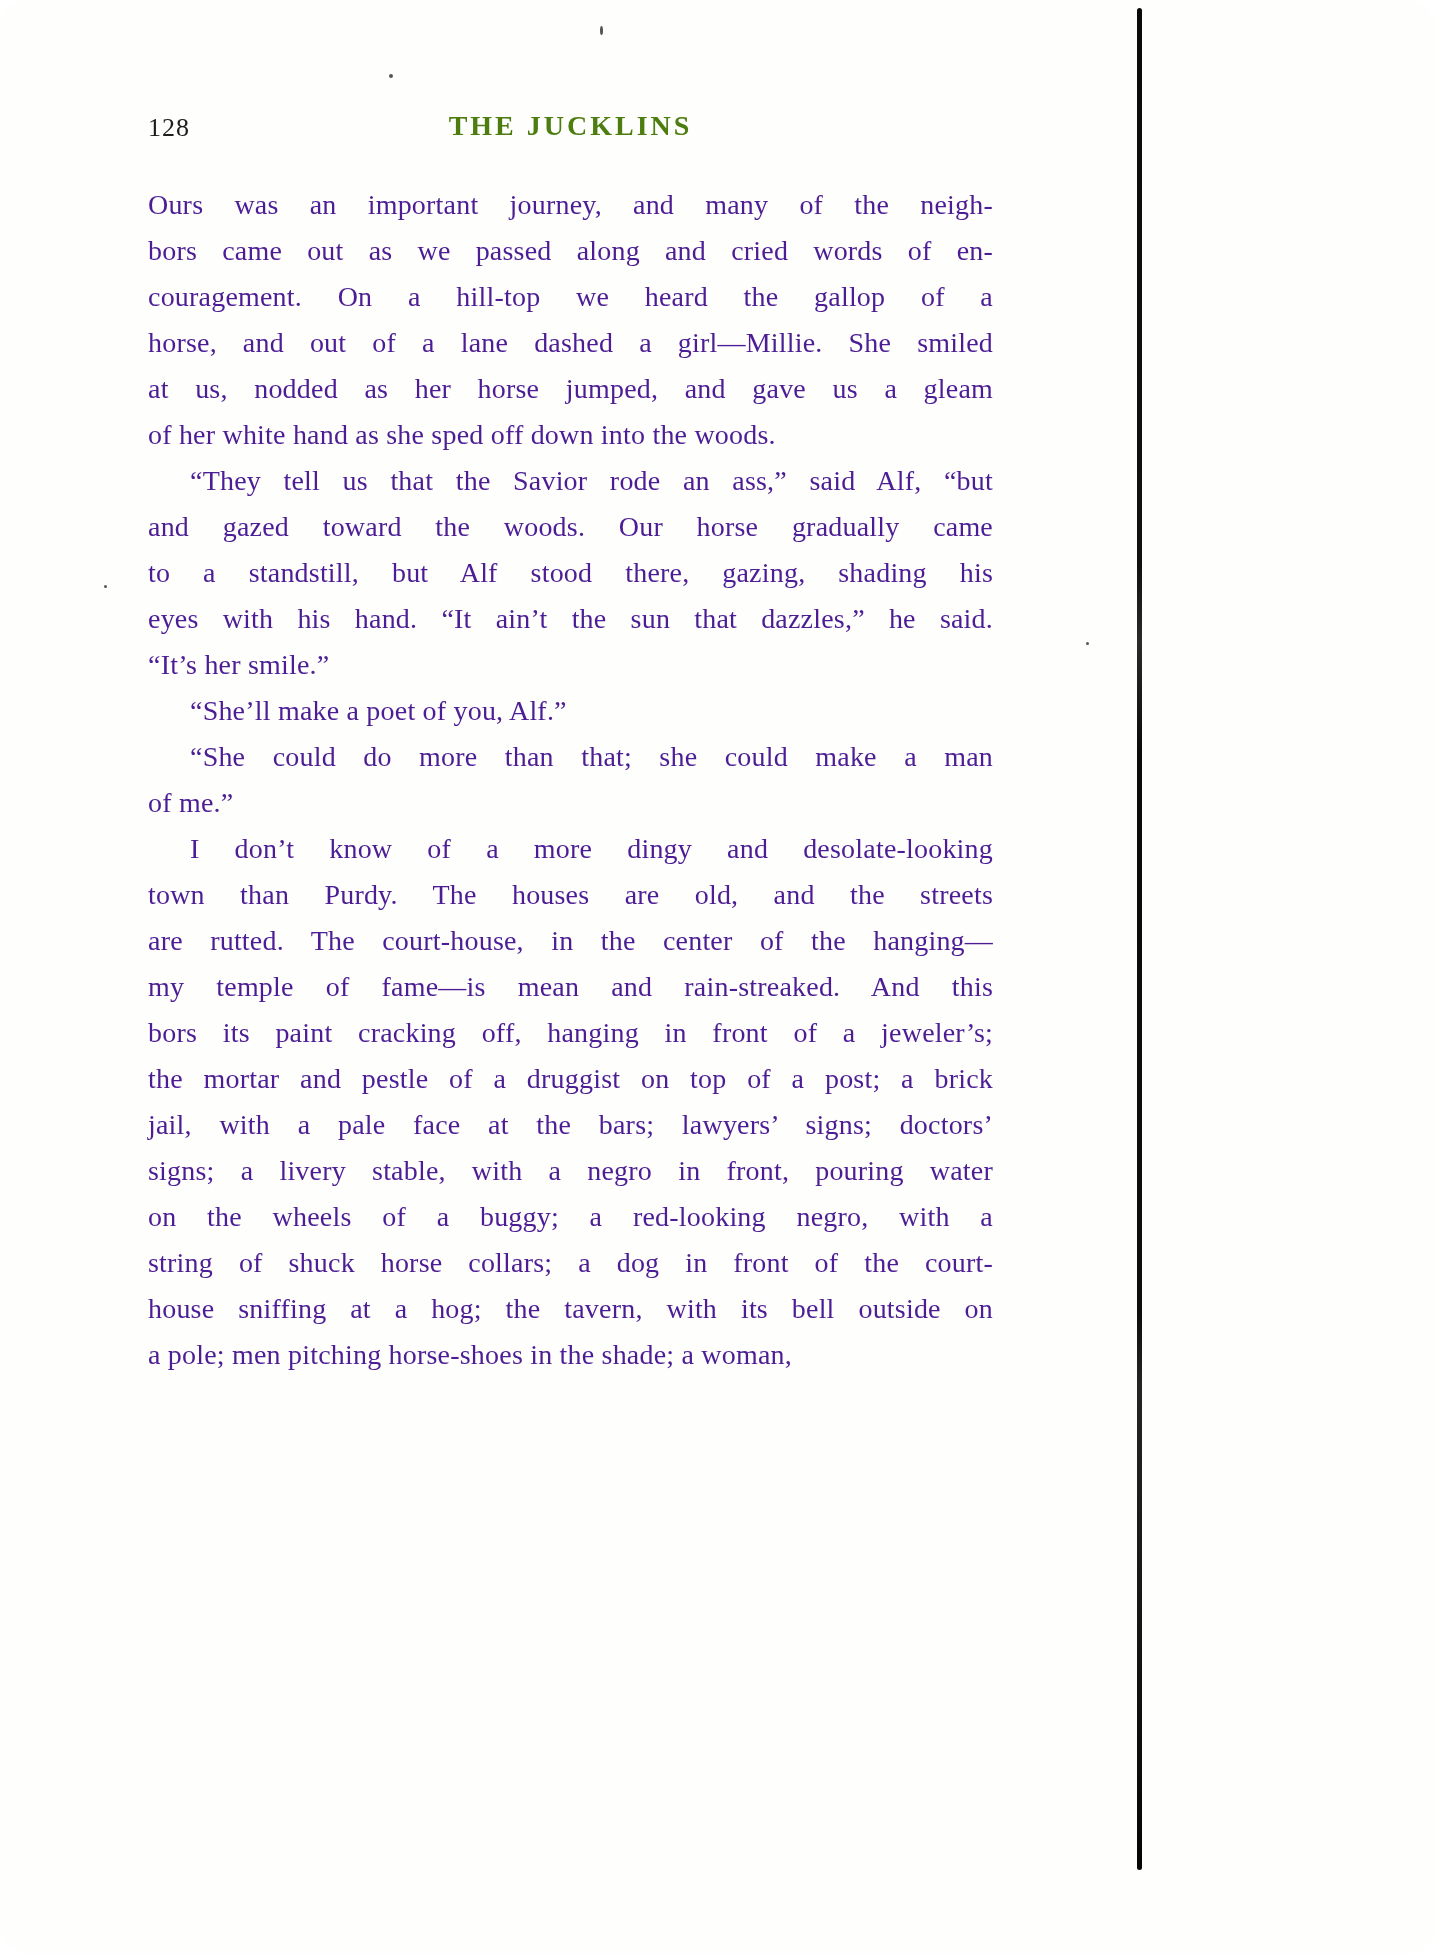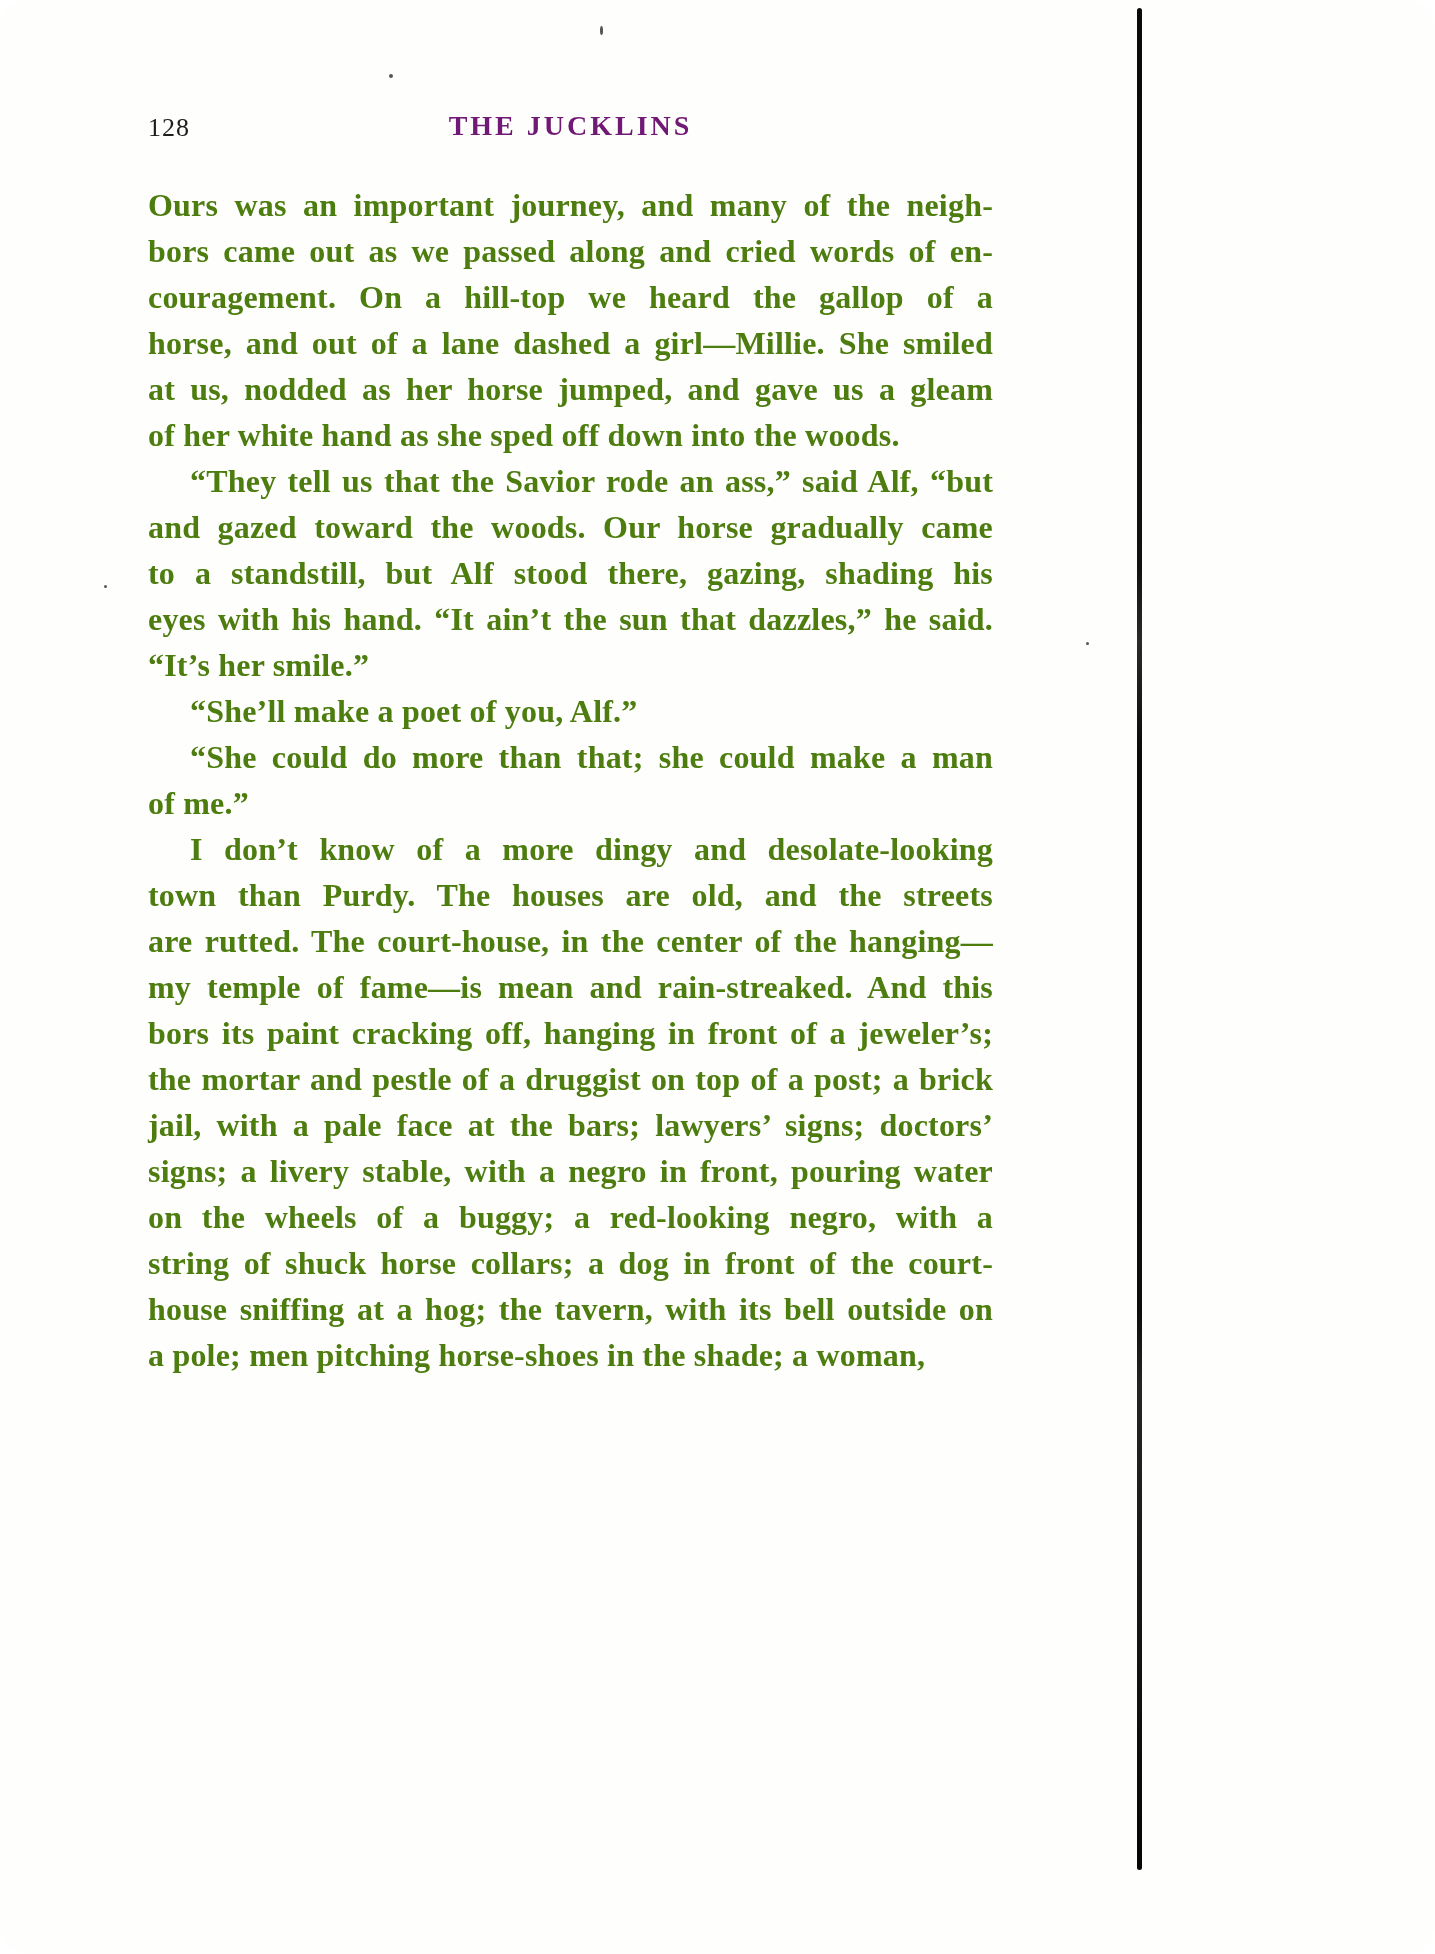--- a/index.html
+++ b/index.html
@@ -37,36 +37,35 @@
   }
   .running-title {
     position: absolute;
     left: 0;
     right: 0;
     top: 0;
     text-align: center;
     font-size: 28px;
     letter-spacing: 3px;
     font-weight: 600;
-    color: #701a75;
+    color: #4d7c0f;
   }
   .text-column {
     position: absolute;
     left: 148px;
     top: 182px;
     width: 845px;
   }
   .line {
-    font-size: 32px;
+    font-size: 28px;
     line-height: 46px;
     text-align: justify;
     text-align-last: justify;
     letter-spacing: 0.2px;
-    color: #4d7c0f;
-    font-weight: bold;
+    color: #4c1d95;
   }
   .line.last {
     text-align-last: left;
   }
   .line.indent {
     text-indent: 42px;
   }
   .page-edge-line {
     position: absolute;
     left: 1137px;

